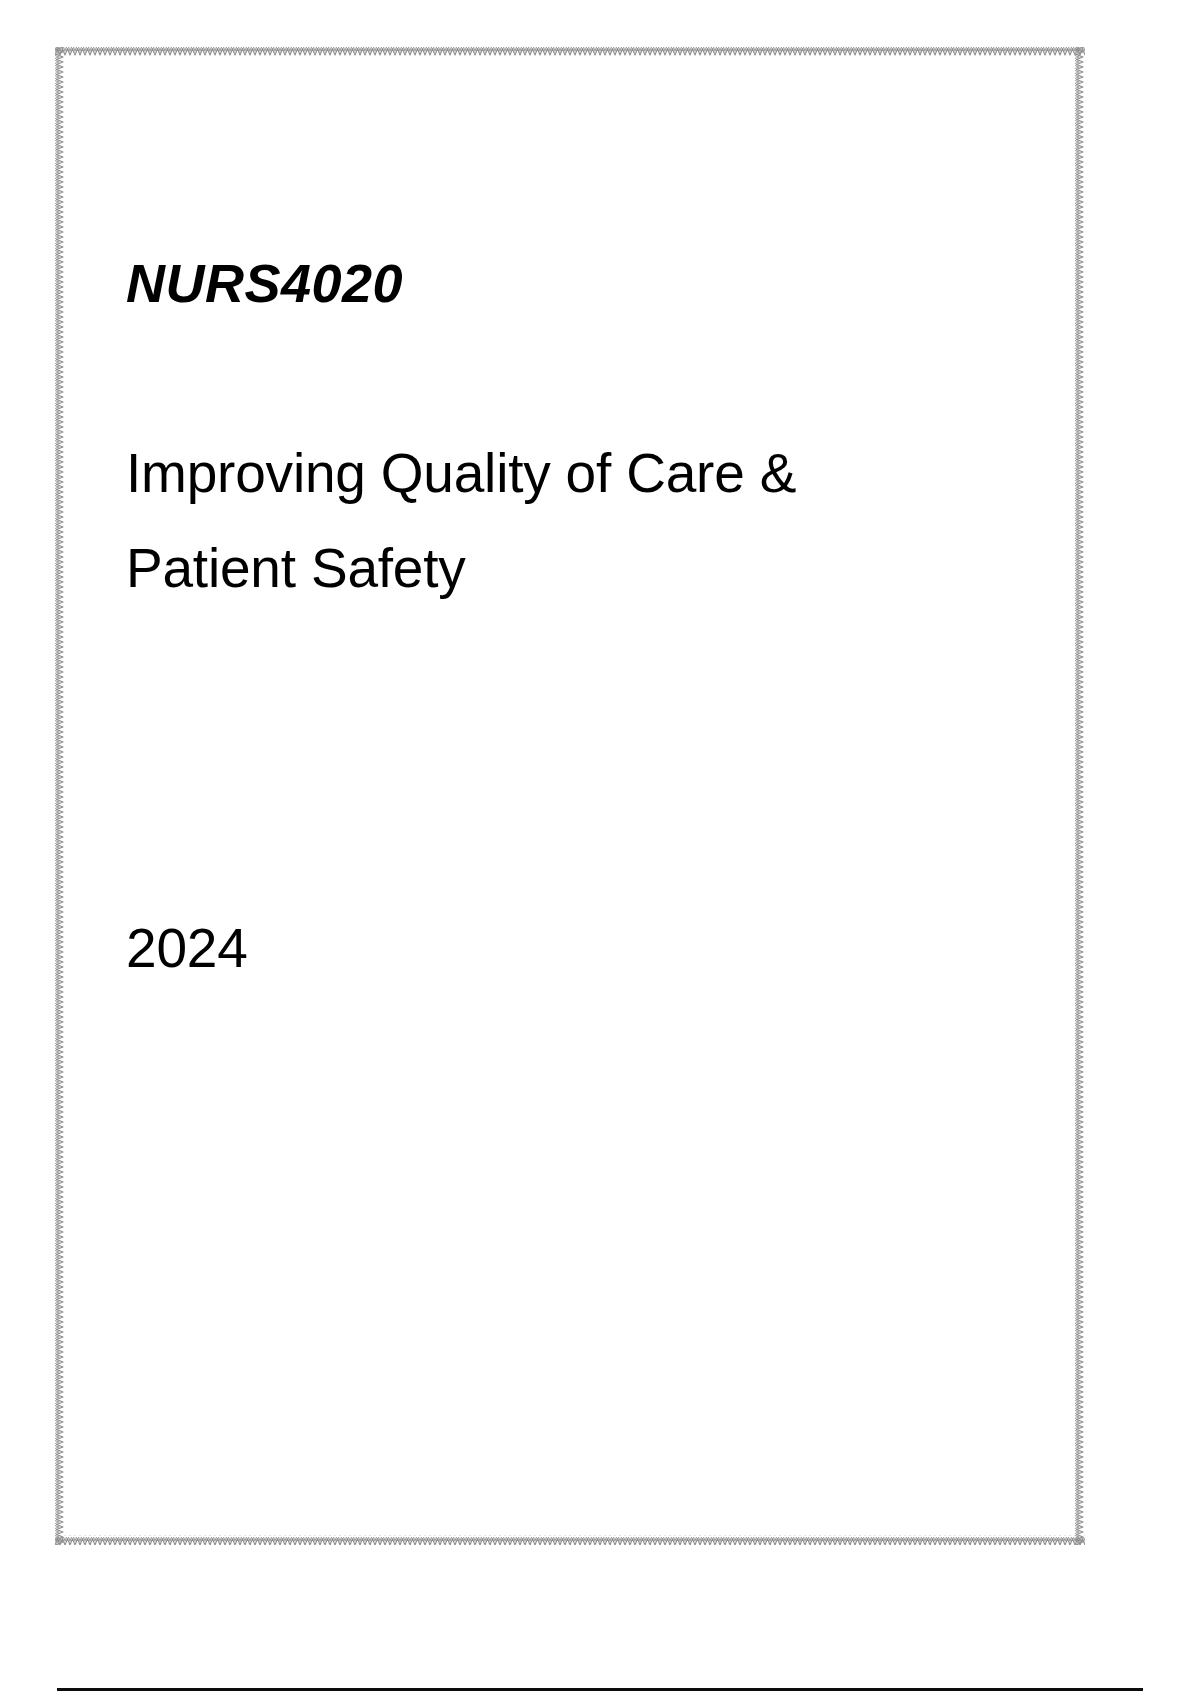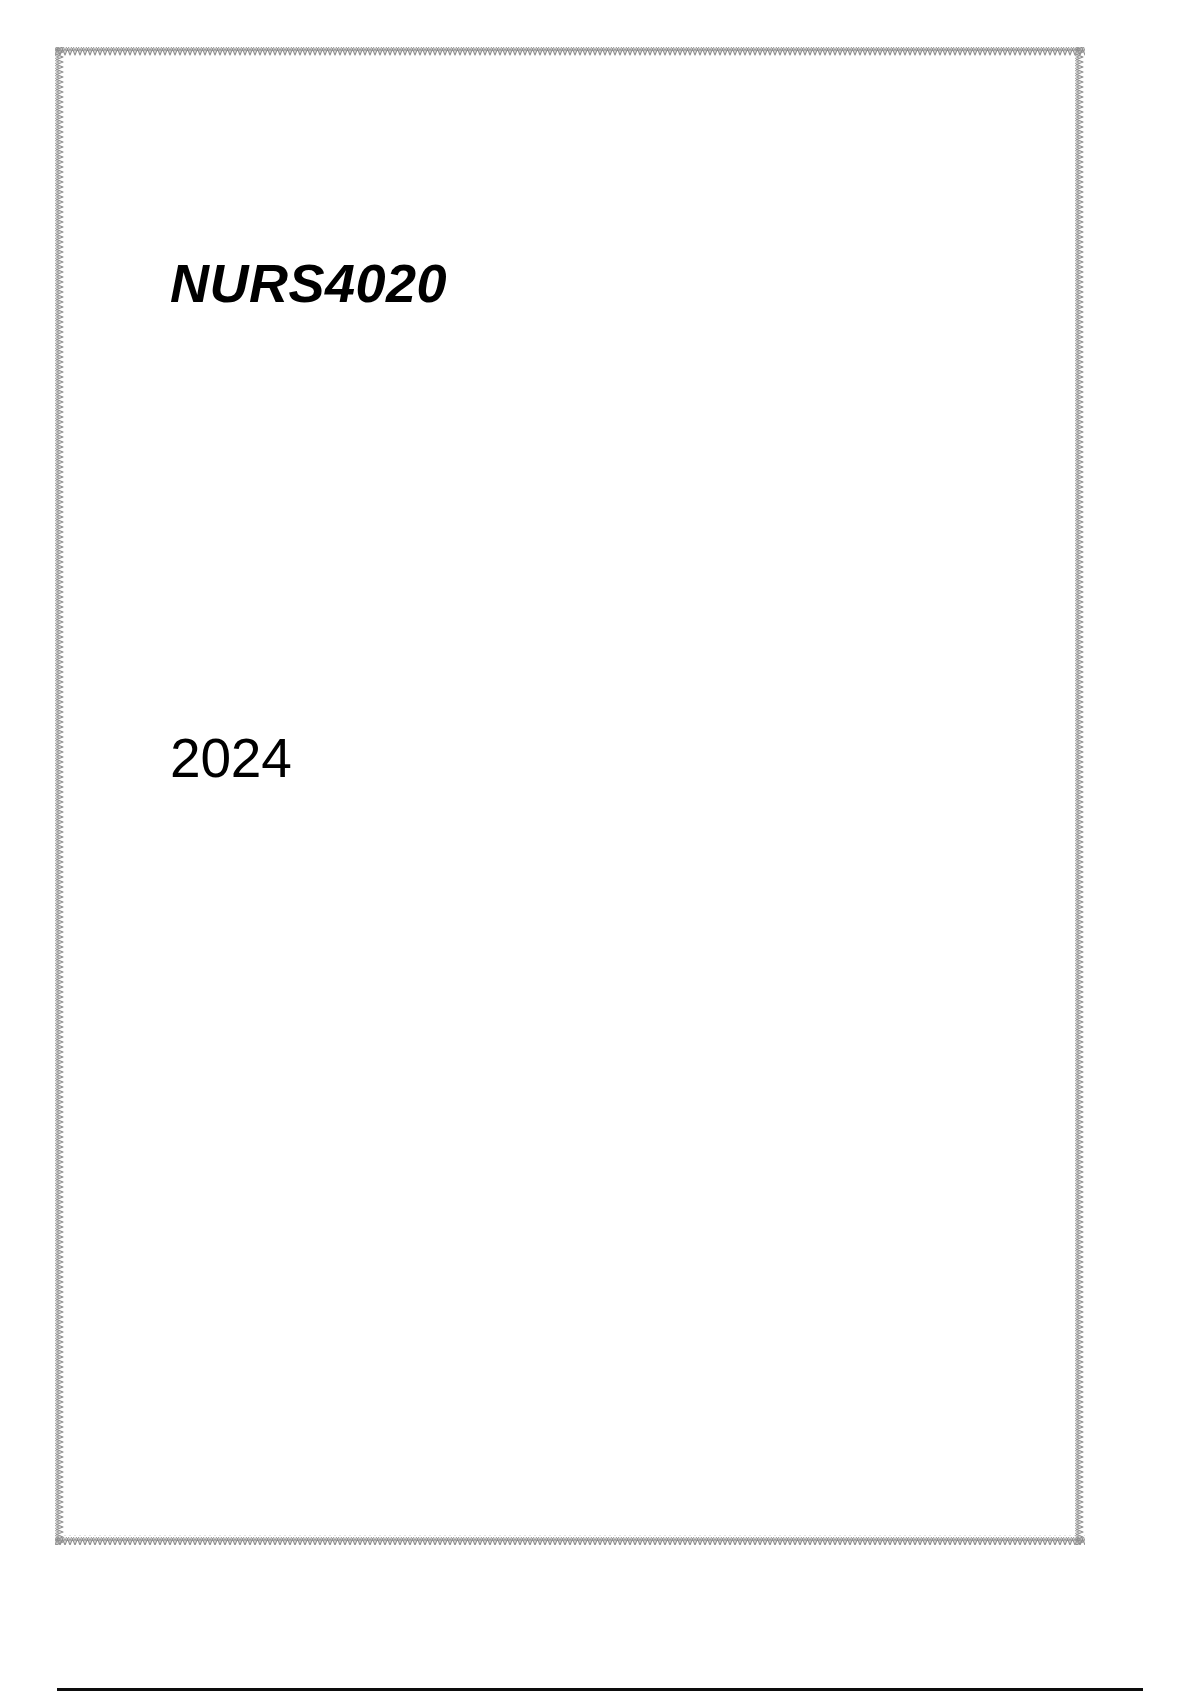--- a/index.html
+++ b/index.html
@@ -38,21 +38,20 @@
     height: 100%;
     overflow: visible;
   }
 
   
   .content {
     position: absolute;
     left: 126px;
     top: 236px;
     width: 880px;
-    margin-left: 44px;
   }
 
   .line {
     color: #000000;
     font-size: 55px;
     line-height: 95px;
     letter-spacing: -0.2px;
     white-space: pre-wrap;
     margin: 0;
   }
@@ -127,21 +126,23 @@
       <rect x="1020" y="0" width="10" height="1498" fill="url(#zz-v)"></rect>
     </svg>
   </div>
 
   <div class="content">
 
     <p class="line line-course">NURS4020</p>
 
     <div class="block-gap"></div>
 
+    <p class="line line-title">Improving Quality of Care &amp;</p>
 
+    <p class="line line-title">Patient Safety</p>
 
     <div class="block-gap"></div>
 
 
     <div class="block-gap"></div>
 
 
     <div class="block-gap"></div>
 
     <p class="line line-year">2024</p>

